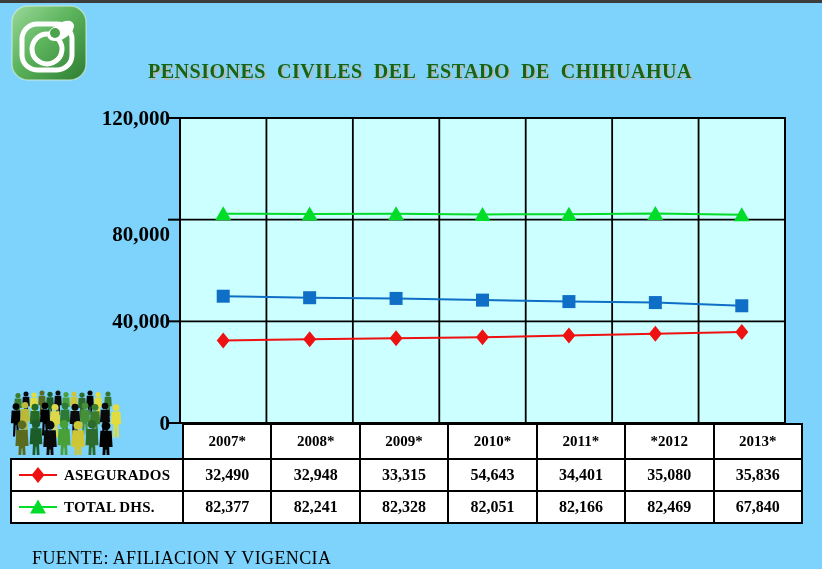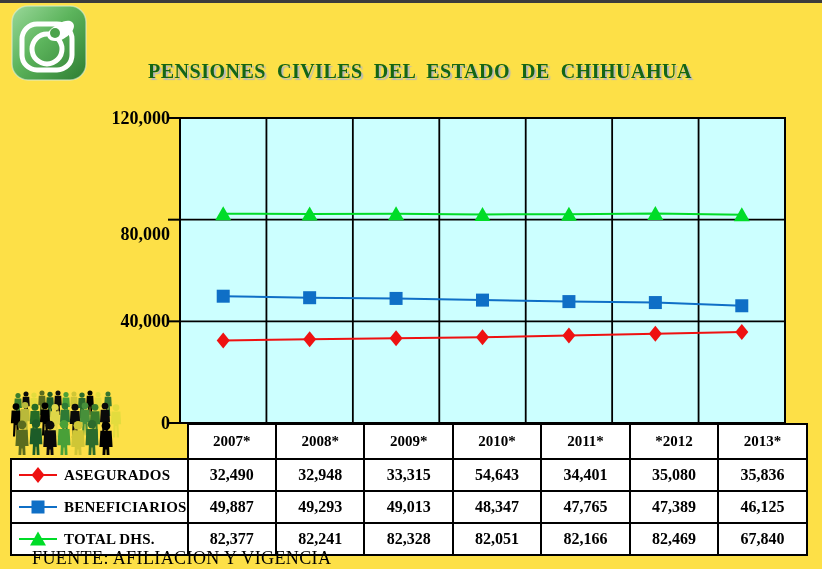--- a/index.html
+++ b/index.html
@@ -1,19 +1,19 @@
 <!DOCTYPE html>
 <html><head>
 <meta charset="utf-8">
 <style>
   html,body{margin:0;padding:0;background:#fff;}
   .page{
     position:relative;
     width:822px;height:569px;
-    background:#fde047;
+    background:#7dd3fc;
     font-family:"Liberation Serif","DejaVu Serif",serif;
     overflow:hidden;
   }
   .top-strip{
     position:absolute;left:0;top:0;width:822px;height:3px;
     background:#3c3c3c;
   }
   .logo{
     position:absolute;left:10px;top:4px;width:78px;height:78px;
   }
@@ -26,21 +26,21 @@
     letter-spacing:0.5px;
     color:#156515;
     text-shadow:2px 2px 1px #b9b9b9;
     white-space:pre;
   }
   .y-axis-label{
     position:absolute;
     width:92px;left:78px;
     text-align:right;
     font-weight:bold;
-    font-size:18px;
+    font-size:21px;
     line-height:22px;
     color:#000;
   }
   .plot-svg{
     position:absolute;left:160px;top:112px;width:632px;height:316px;
   }
   .crowd{
     position:absolute;left:8px;top:377px;width:120px;height:78px;
   }
   .data-table{
@@ -307,38 +307,20 @@
           <td class="val">33,315</td>
           <td class="val">54,643</td>
           <td class="val">34,401</td>
           <td class="val">35,080</td>
           <td class="val">35,836</td>
         </tr>
         <tr>
     <td class="legend val">
       <span class="legend-inner">
         <svg width="42" height="18" viewBox="0 0 42 18">
-          <line x1="2" y1="9" x2="40" y2="9" stroke="#0F6FC6" stroke-width="2"></line>
-          <rect x="14.5" y="2.5" width="13" height="13" fill="#0F6FC6"></rect>
-        </svg>
-        <span>BENEFICIARIOS</span>
-      </span>
-    </td>
-          <td class="val">49,887</td>
-          <td class="val">49,293</td>
-          <td class="val">49,013</td>
-          <td class="val">48,347</td>
-          <td class="val">47,765</td>
-          <td class="val">47,389</td>
-          <td class="val">46,125</td>
-        </tr>
-        <tr>
-    <td class="legend val">
-      <span class="legend-inner">
-        <svg width="42" height="18" viewBox="0 0 42 18">
           <line x1="2" y1="9" x2="40" y2="9" stroke="#00DC28" stroke-width="2"></line>
           <polygon points="13,15.5 29,15.5 21,1.5" fill="#00DC28"></polygon>
         </svg>
         <span>TOTAL DHS.</span>
       </span>
     </td>
           <td class="val">82,377</td>
           <td class="val">82,241</td>
           <td class="val">82,328</td>
           <td class="val">82,051</td>

